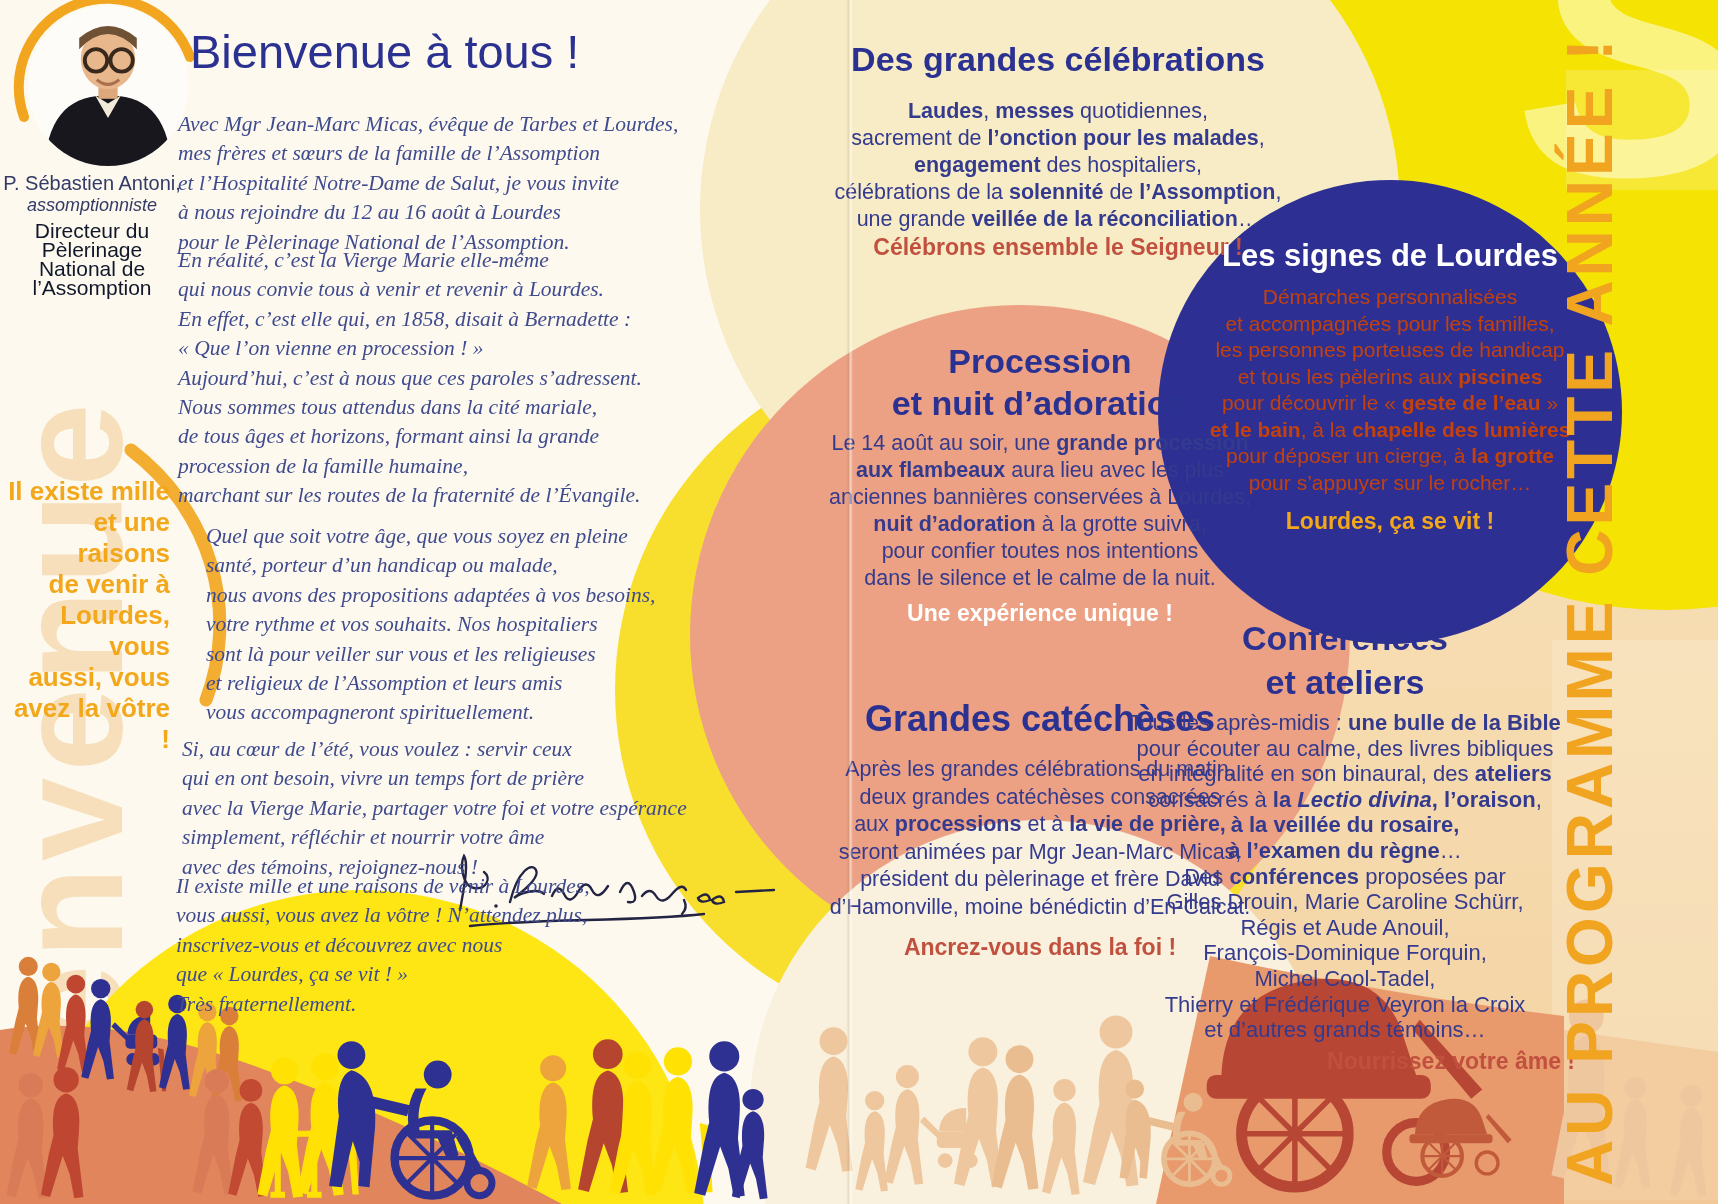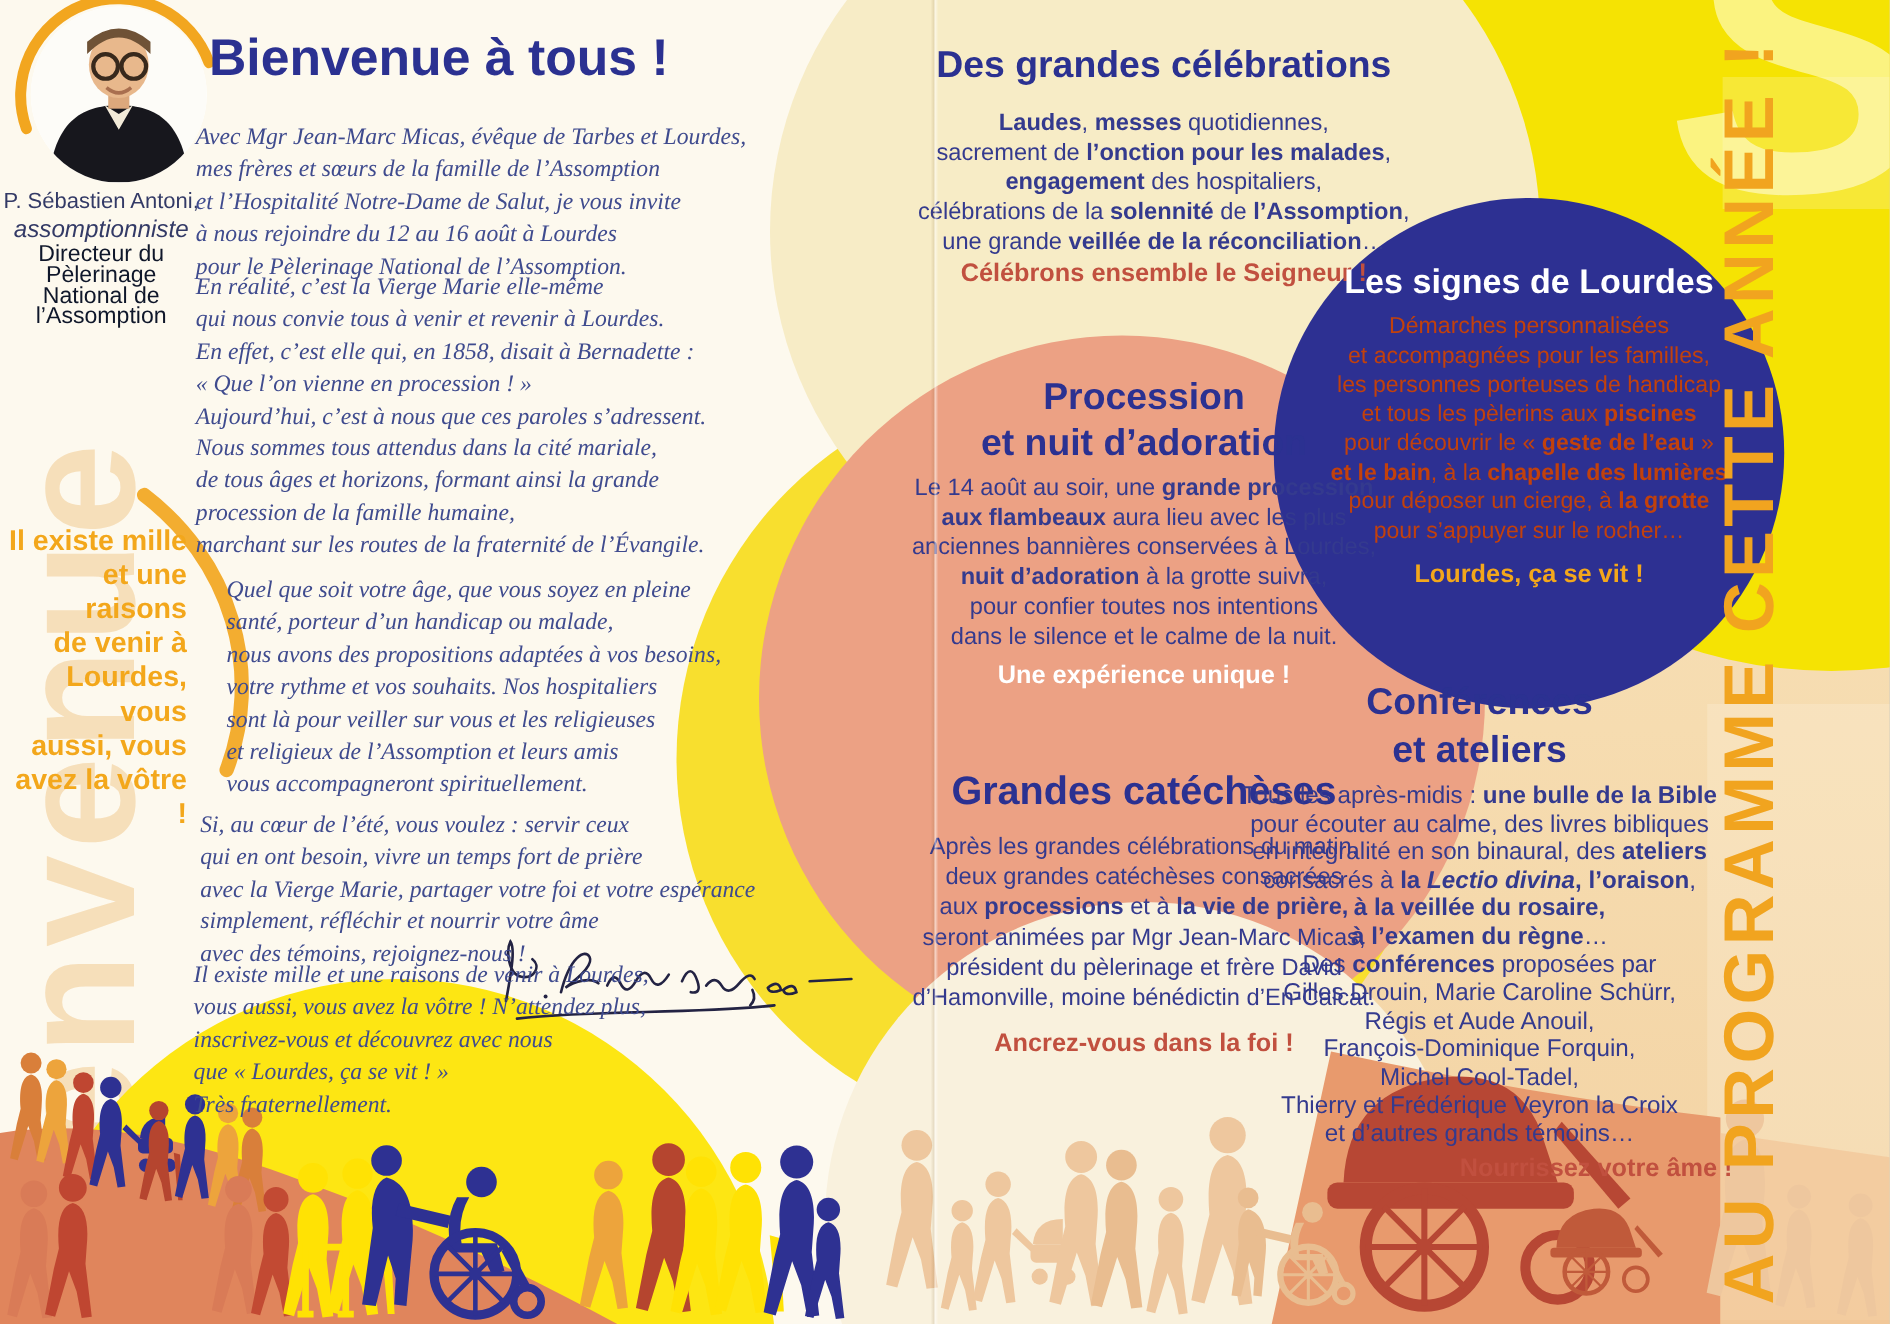--- a/index.html
+++ b/index.html
@@ -21,23 +21,23 @@
   .circ-cream1{left:700px;top:-140px;width:700px;height:700px;background:var(--c-cream);}
   .circ-salmon{left:690px;top:305px;width:660px;height:660px;background:var(--c-salmon);}
   .circ-cream3{left:750px;top:820px;width:580px;height:580px;background:var(--c-cream_light);}
   .circ-sun{left:15px;top:890px;width:690px;height:690px;background:var(--c-sun_yellow);}
   .circ-blue{left:1158px;top:180px;width:464px;height:464px;background:var(--c-blue_circle);}
   #overlay,#figures{left:0;top:0;width:1718px;height:1204px;pointer-events:none;}
   .portrait{left:28px;top:6px;width:160px;height:160px;border-radius:50%;overflow:hidden;
             background:#fff;}
   .cap{left:0;width:184px;text-align:center;color:#333a66;}
   .cap-name{top:172px;font-size:20px;}
-  .cap-role{top:195px;font-size:22px;font-style:italic;}
+  .cap-role{top:195px;font-size:18px;font-style:italic;}
   .cap-title{top:221px;font-size:21px;line-height:19px;color:#0f172a;white-space:pre-line;}
-  .main-title{left:190px;top:24px;font-size:47px;font-weight:bold;color:var(--c-heading_blue);text-align:right;}
+  .main-title{left:190px;top:24px;font-size:47px;font-weight:normal;color:var(--c-heading_blue);text-align:right;}
   .letter{font-family:"Liberation Serif","DejaVu Serif",serif;font-style:italic;
           color:var(--c-letter_blue);font-size:21.5px;line-height:29.4px;white-space:pre-line;}
   .p1{left:178px;top:110px;} .p2{left:178px;top:246px;} .p3{left:206px;top:522px;}
   .p4{left:182px;top:735px;} .p5{left:176px;top:872px;}
   .side-note{left:0;top:476px;width:170px;text-align:right;font-size:26px;font-weight:bold;
              color:var(--c-accent_orange);line-height:31px;white-space:pre-line;}
   .sec{position:absolute;text-align:center;white-space:pre-line;}
   .sec-title{font-weight:bold;color:var(--c-heading_blue);}
   .sec-body{color:var(--c-body_blue);}
   .sec-body .b{font-weight:bold;}

